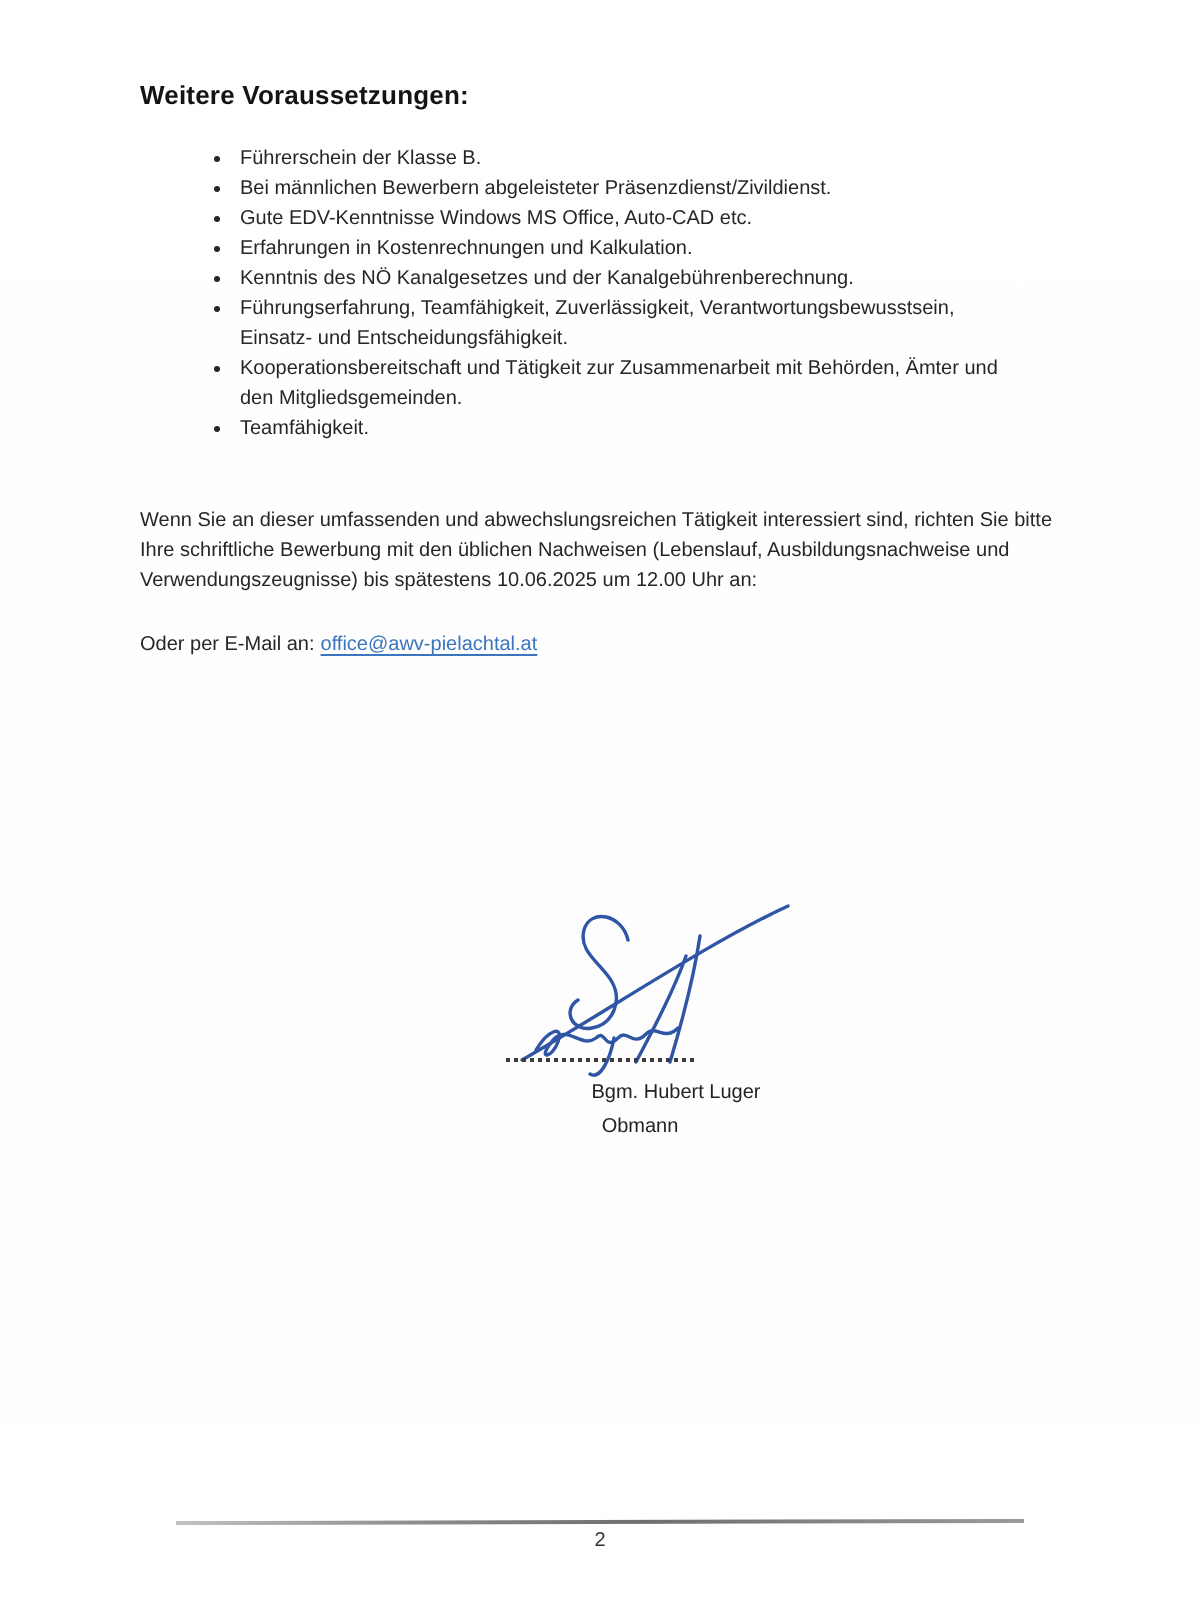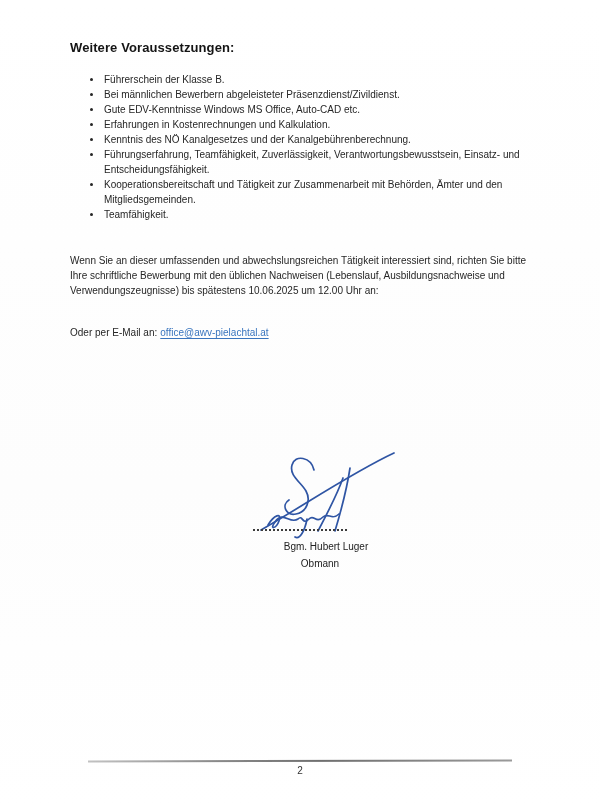--- a/index.html
+++ b/index.html
@@ -27,35 +27,35 @@
     font-size:10px; line-height:15px;
   }
   .heading{
     font-size:13px;
     font-weight:bold;
     color:#141414;
     margin:0 0 17px 0;
     letter-spacing:.1px;
   }
   ul.req-list{
-    margin:0;
+    margin:16px;
     padding-left:33px;
     list-style:disc;
   }
   ul.req-list li{
     padding-left:1px;
   }
   .closing{
     margin-top:31px;
   }
   .address{
     margin-top:12px;
   }
   .email-line{
-    margin-top:27px;
+    margin-top:17px;
   }
   .email-line .prefix{margin-right:3px;}
   .email-line a{
     color:var(--link);
     text-decoration:underline;
     text-underline-offset:2px;
   }
   .signature-block{
     position:absolute;
     left:230px; top:446px;
@@ -68,21 +68,21 @@
     width:150px; height:100px;
   }
   .dotted-line{
     position:absolute;
     left:23px; top:77px;
     width:94px; height:8px;
     border-bottom:2px dotted #3c3c3c;
   }
   .sig-name{
     position:absolute;
-    left:6px; top:95px;
+    left:18px; top:95px;
     width:180px;
     font-size:10px;
     color:#222;
   }
   .sig-title{
     position:absolute;
     left:0; top:112px;
     width:180px;
     font-size:10px;
     color:#222;

